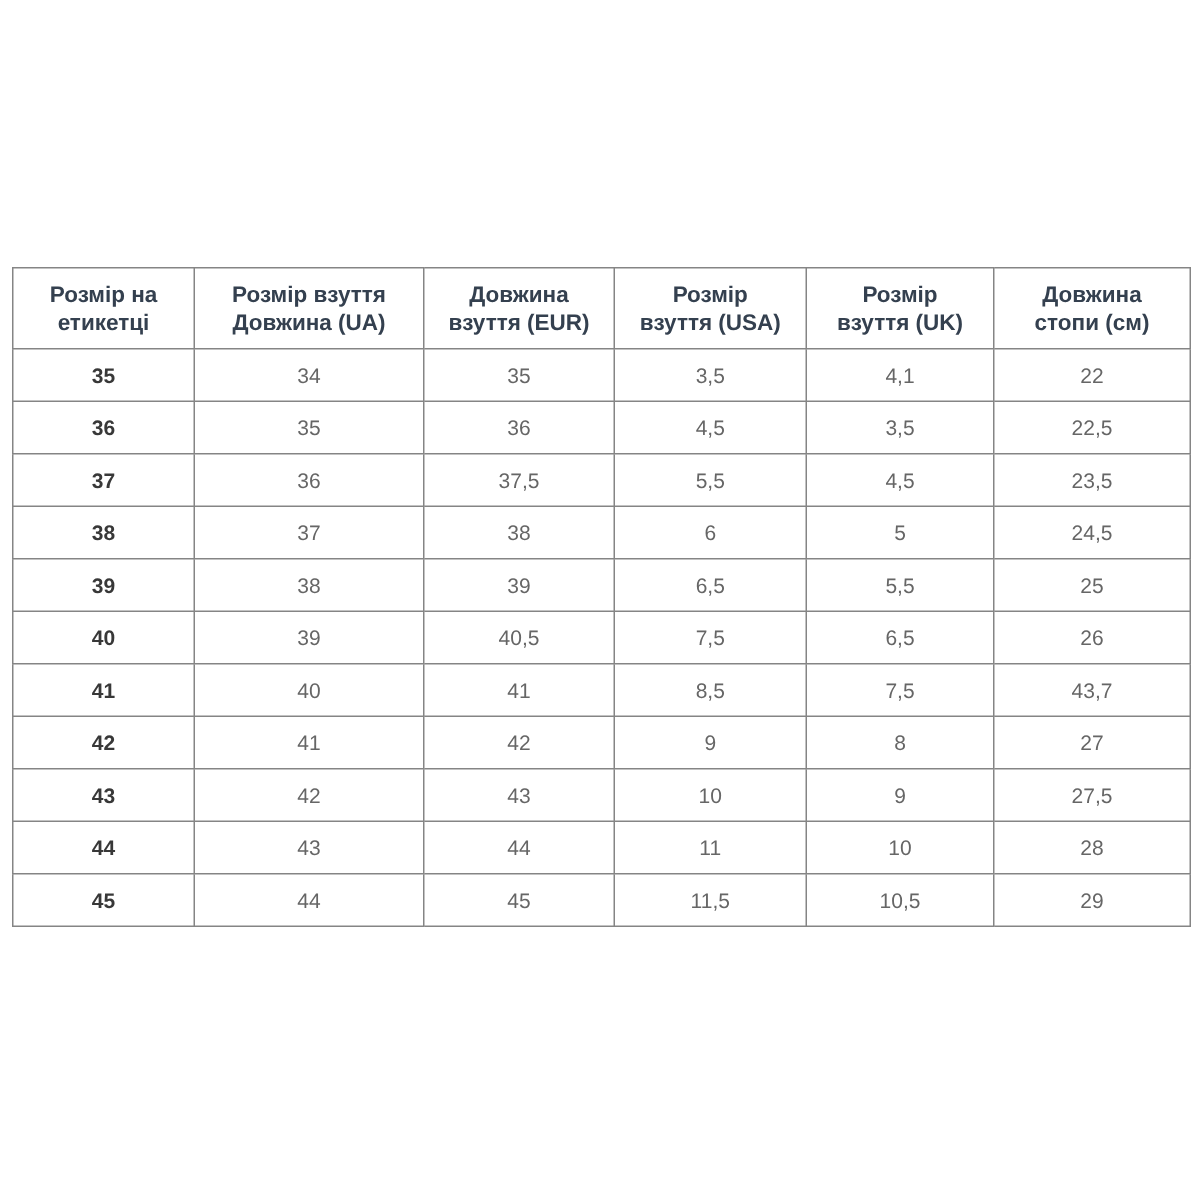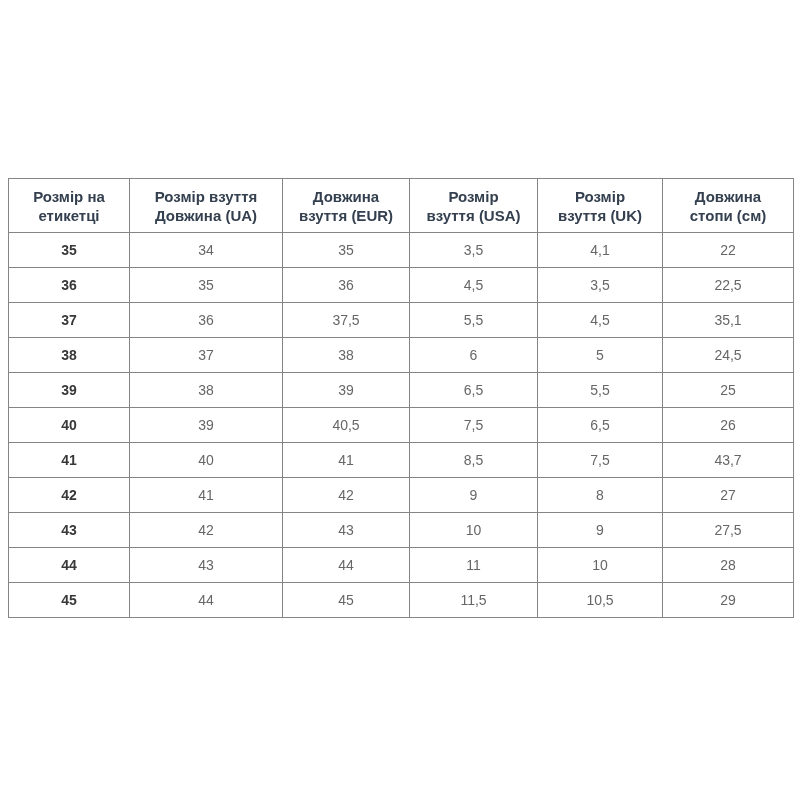--- a/index.html
+++ b/index.html
@@ -96,21 +96,21 @@
           <td>4,5</td>
           <td>3,5</td>
           <td>22,5</td>
         </tr>
         <tr>
           <td class="label-col">37</td>
           <td>36</td>
           <td>37,5</td>
           <td>5,5</td>
           <td>4,5</td>
-          <td>35,1</td>
+          <td>23,5</td>
         </tr>
         <tr>
           <td class="label-col">38</td>
           <td>37</td>
           <td>38</td>
           <td>6</td>
           <td>5</td>
           <td>24,5</td>
         </tr>
         <tr>

